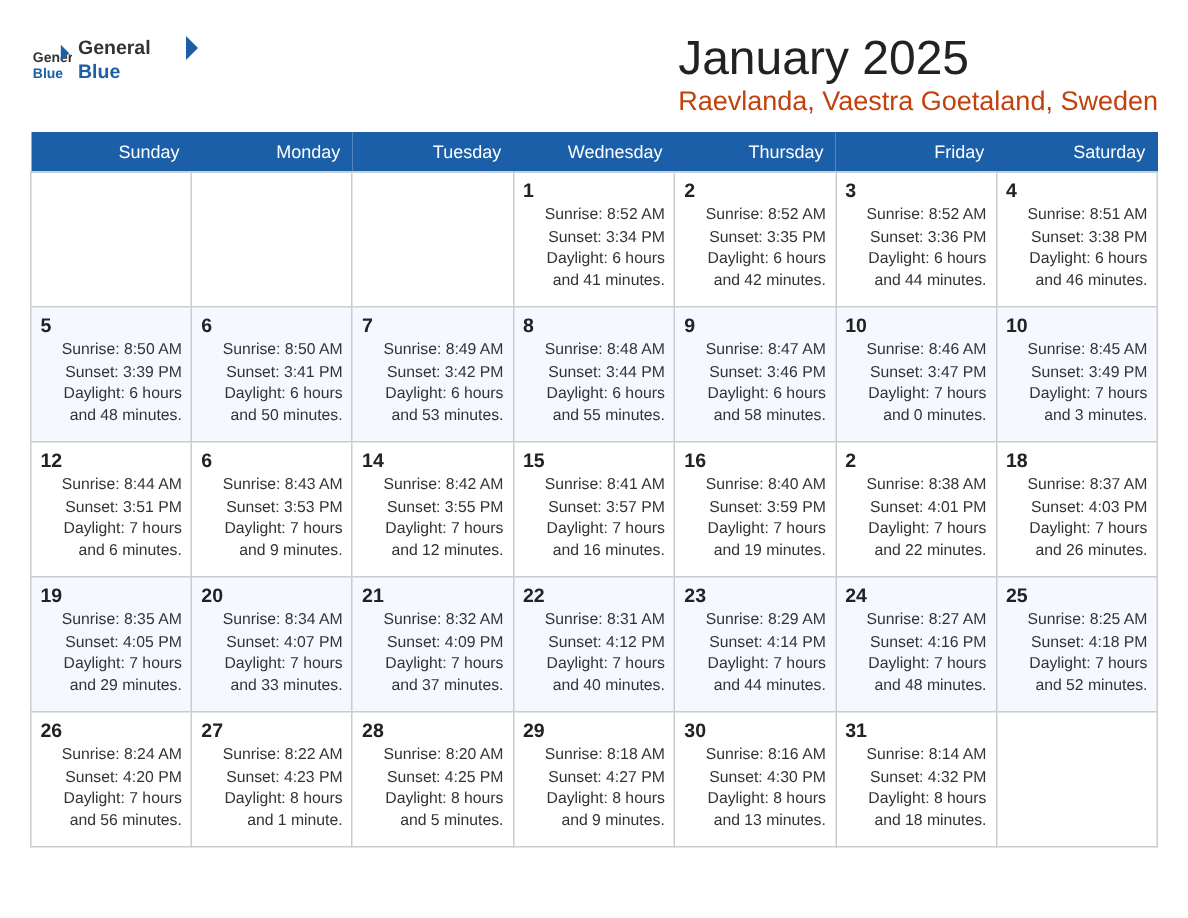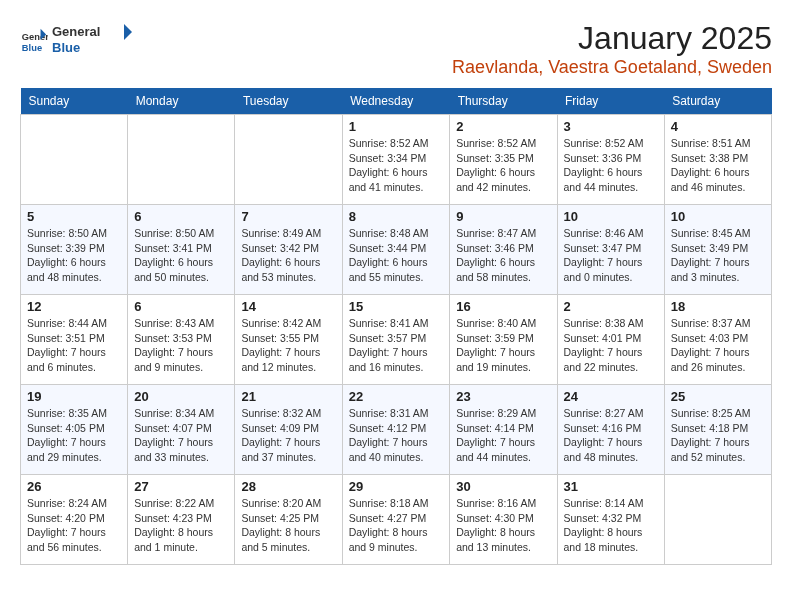--- a/index.html
+++ b/index.html
@@ -19,40 +19,39 @@
     .logo {
       display: flex;
       align-items: center;
       gap: 4px;
     }
     .logo-icon {
       width: 28px;
       height: 28px;
     }
     .title-block {
-      text-align: right;
     }
     .month-title {
       font-size: 32px;
       font-weight: normal;
       color: #222;
     }
     .location {
       font-size: 18px;
       color: #c2410c;
     }
     .calendar {
       width: 100%;
       border-collapse: collapse;
       font-size: 11px;
     }
     .calendar th {
       background: #1a5fa8;
       color: #fff;
-      text-align: left;
+      text-align: right;
       padding: 6px 8px;
       font-size: 12px;
       font-weight: normal;
     }
     .calendar td {
       border: 1px solid #ccc;
       vertical-align: top;
       padding: 4px 6px;
       width: 108px;
       min-height: 80px;
@@ -61,20 +60,21 @@
     .day-num {
       font-size: 13px;
       font-weight: bold;
       color: #222;
       margin-bottom: 2px;
     }
     .day-info {
       color: #333;
       font-size: 10.5px;
       line-height: 1.4;
+      text-align: right;
     }
     .empty-cell {
       background: #f9f9f9;
     }
     .week-row td {
       background: #fff;
     }
     .week-row:nth-child(even) td {
       background: #f5f8ff;
     }

